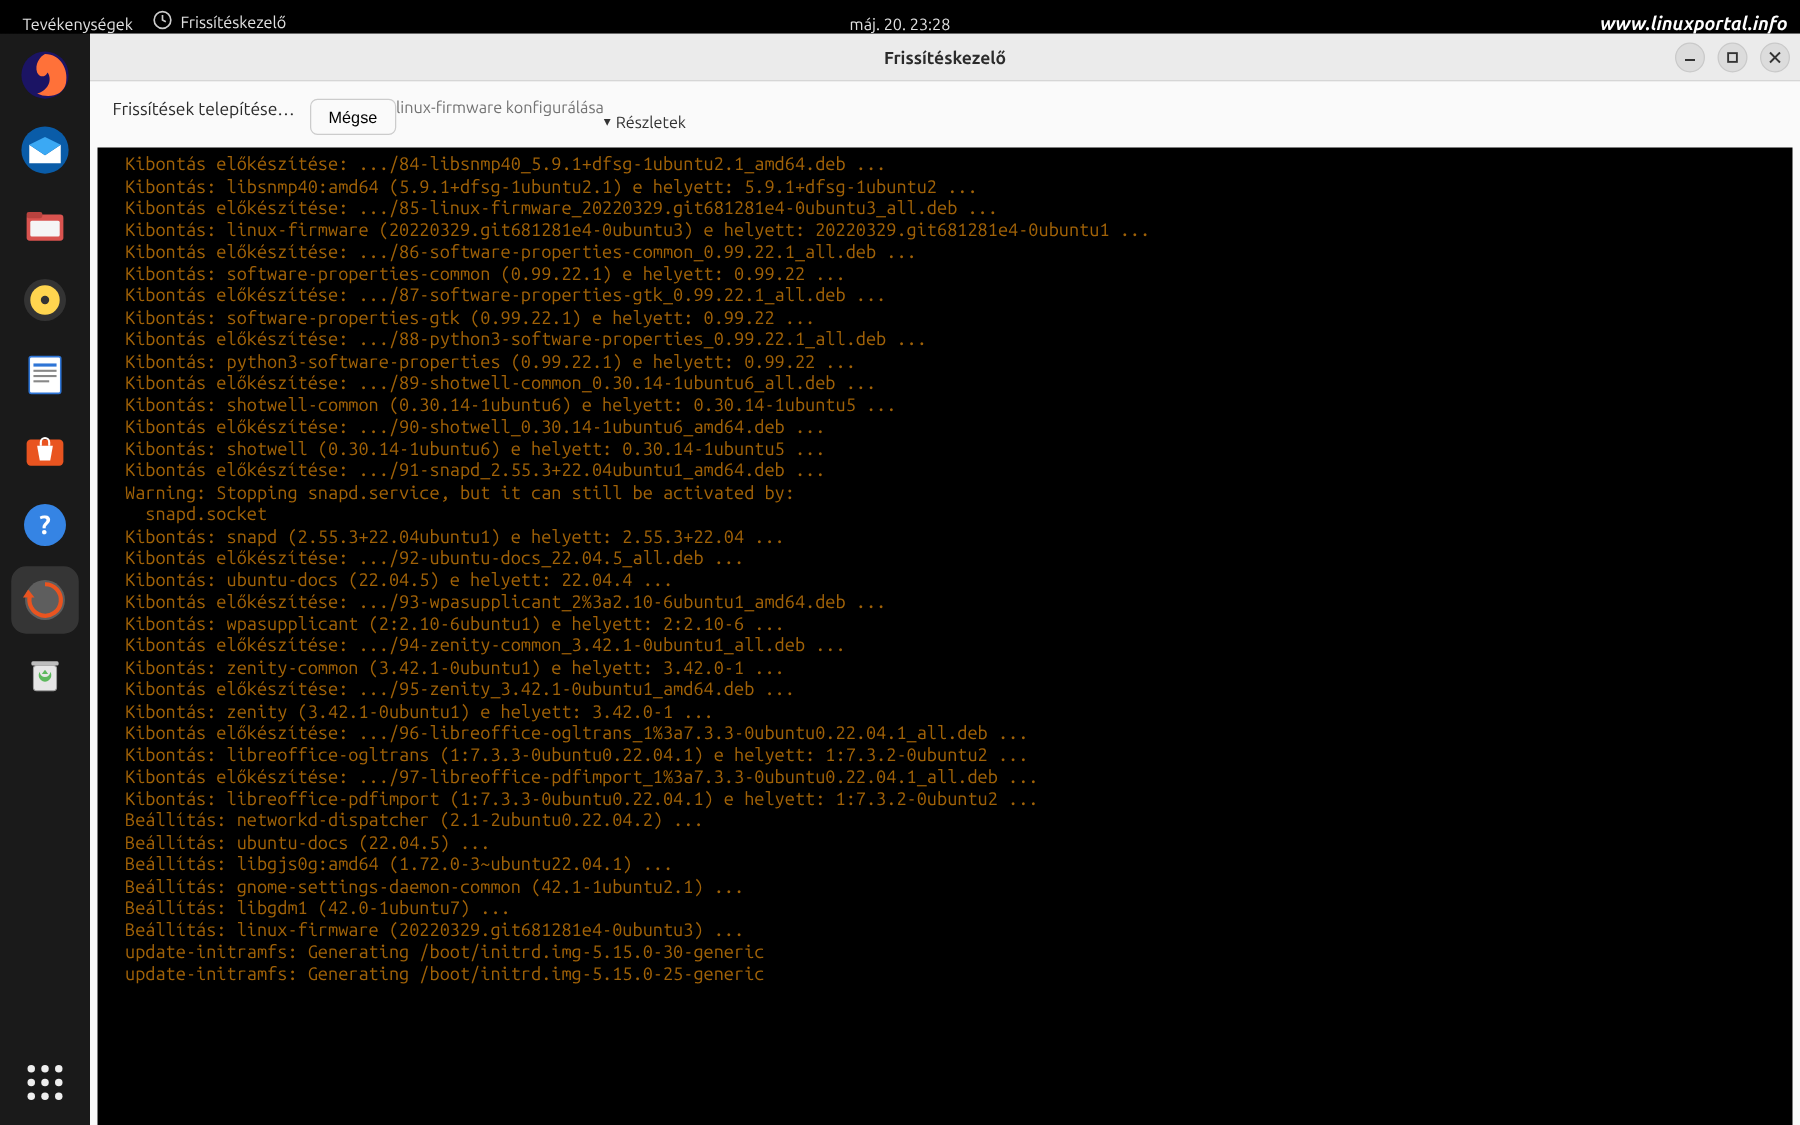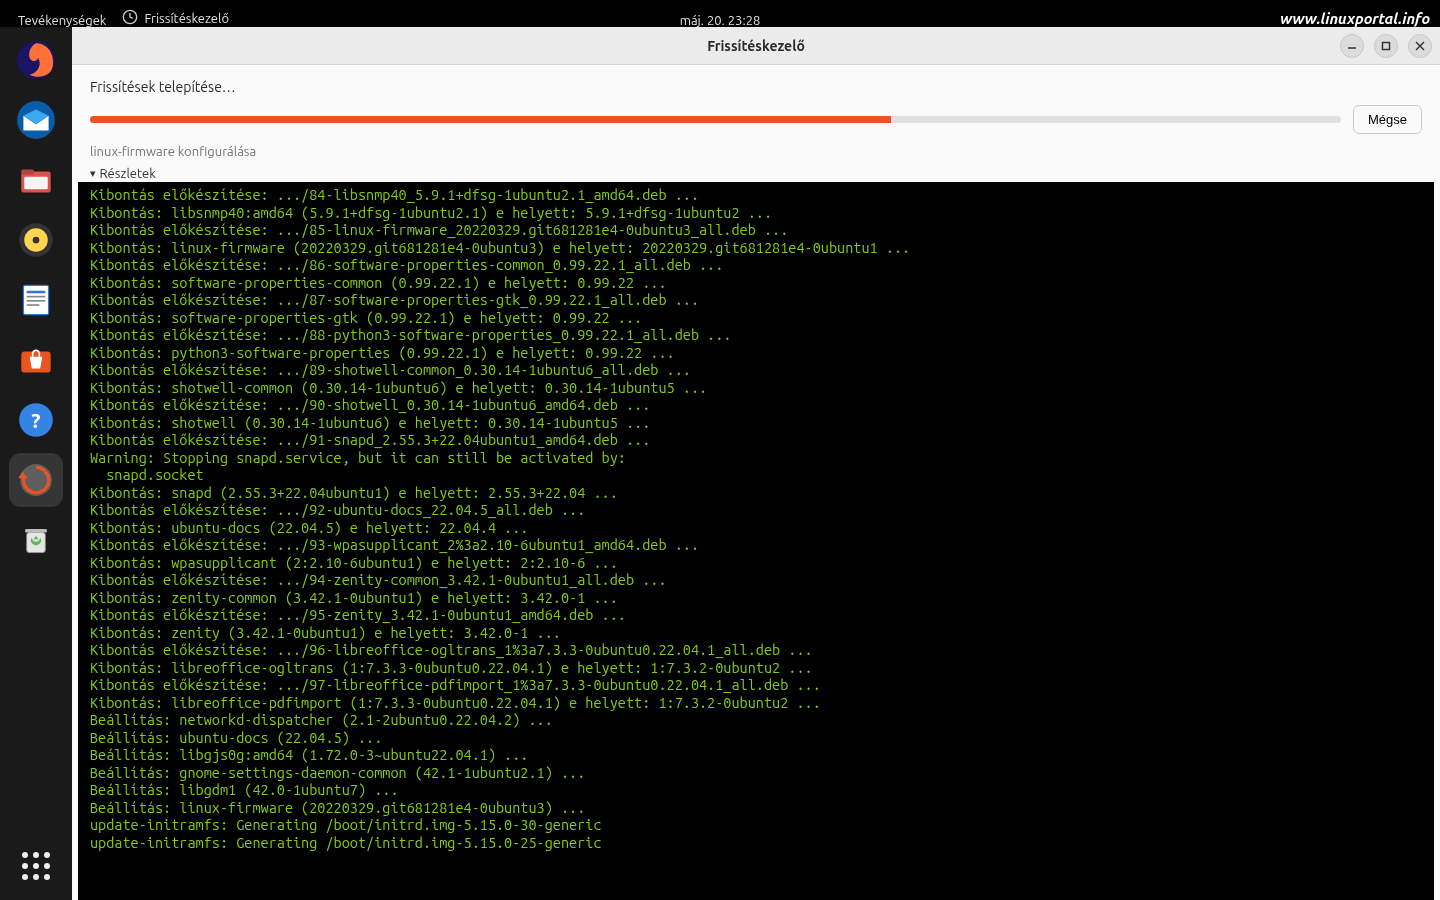--- a/index.html
+++ b/index.html
@@ -107,21 +107,21 @@
       background: #dcdcdc;
       display: flex; align-items: center; justify-content: center;
       font-size: 12px; color:#333;
       border: 1px solid #c9c9c9;
       cursor: pointer;
     }
 
     .content {
       padding: 14px 18px 0 18px;
       display: flex;
-      flex-direction: column;
+      flex-direction: row;
       flex: 0 0 auto;
     }
     .heading {
       font-size: 14px;
       color: #2b2b2b;
       margin-bottom: 10px;
     }
     .progress-row {
       display: flex;
       align-items: center;
@@ -167,25 +167,25 @@
     .chevron {
       display: inline-block;
       transform: rotate(0deg);
       font-size: 11px;
     }
 
     .terminal {
       flex: 1;
       margin: 0;
       background: #000;
-      color: #84cc16;
+      color: #a16207;
       font-family: "Ubuntu Mono", "Consolas", monospace;
       font-size: 14.5px;
       line-height: 17.5px;
-      padding: 4px 6px 14px 12px;
+      padding: 4px 6px 14px 22px;
       white-space: pre;
       overflow: hidden;
     }
     .terminal-wrapper{
       flex:1;
       display:flex;
       flex-direction:column;
       margin: 0 6px 0 6px;
     }
   </style>

